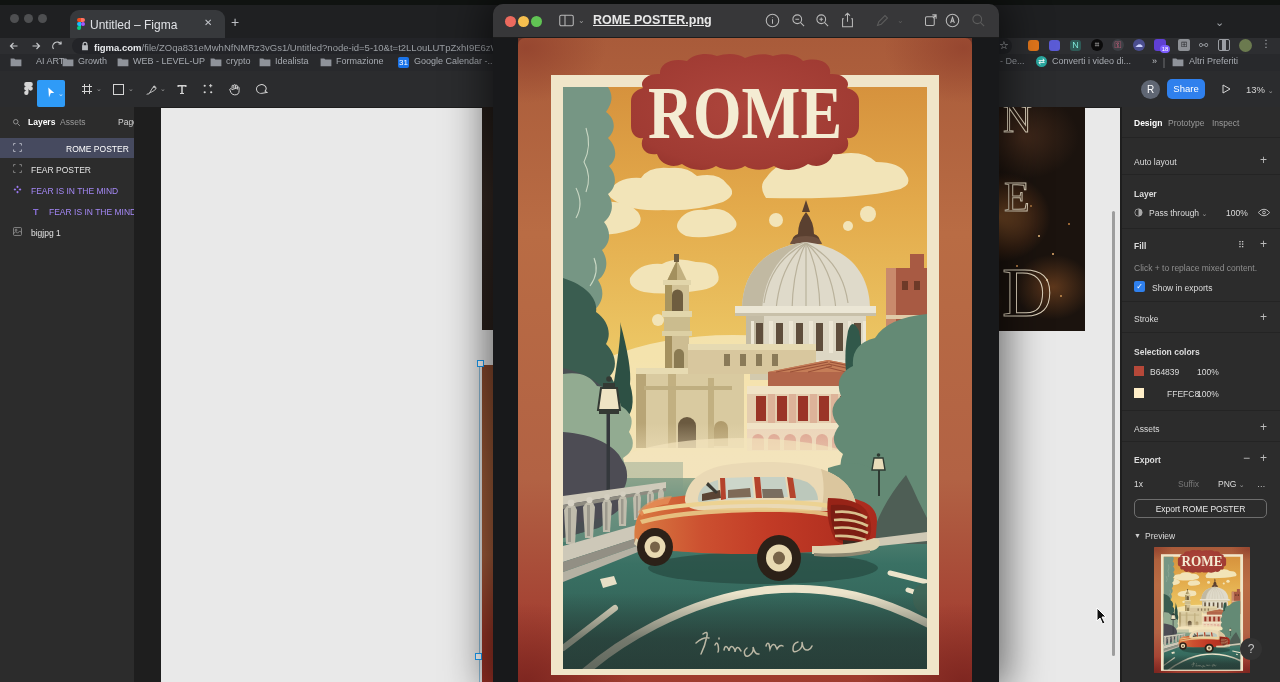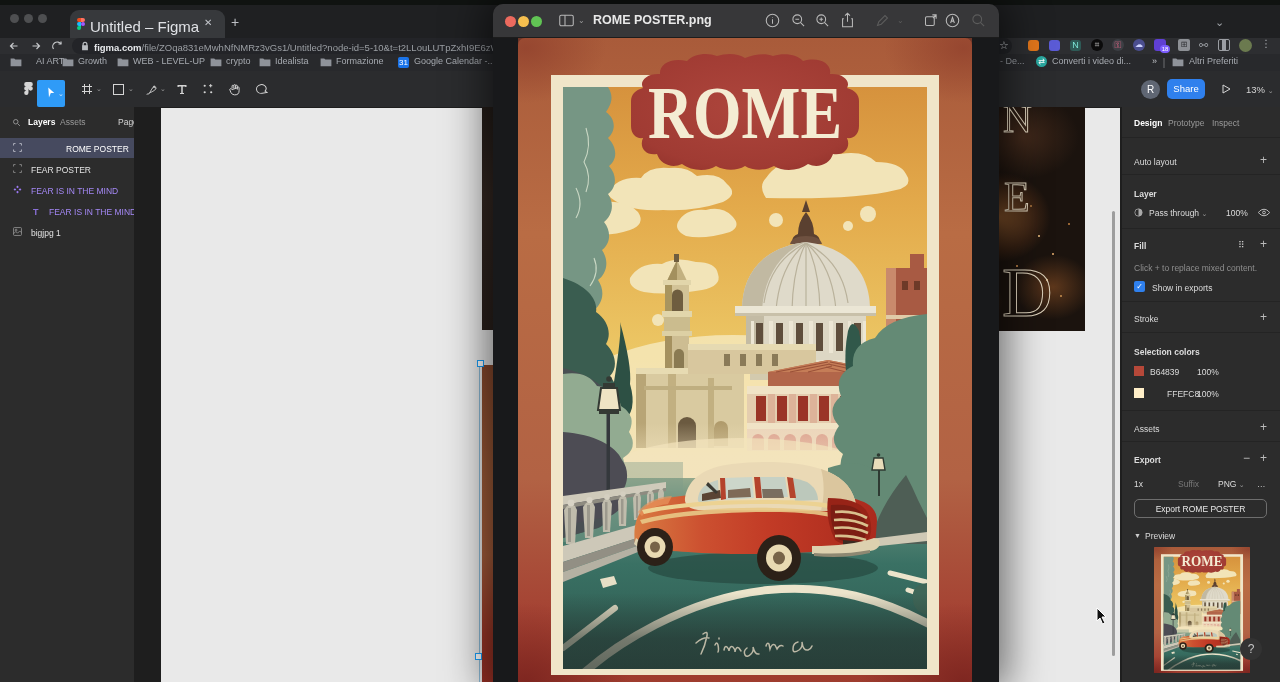--- a/index.html
+++ b/index.html
@@ -17,21 +17,21 @@
     <div class="abs" style="left:24px;top:9px;width:9px;height:9px;border-radius:50%;background:#4e4f51;"></div>
     <div class="abs" style="left:38px;top:9px;width:9px;height:9px;border-radius:50%;background:#4e4f51;"></div>
     <div class="abs" style="left:70px;top:5px;width:155px;height:28px;background:#37393c;border-radius:9px 9px 0 0;"></div>
     <svg class="abs" style="left:77px;top:13px" width="8" height="12" viewBox="0 0 38 57">
       <path fill="#f24e1e" d="M9.5 0A9.5 9.5 0 000 9.5 9.5 9.5 0 009.5 19H19V0z"></path>
       <path fill="#ff7262" d="M19 0v19h9.5a9.5 9.5 0 100-19z"></path>
       <path fill="#a259ff" d="M38 28.5a9.5 9.5 0 11-19 0 9.5 9.5 0 0119 0z"></path>
       <path fill="#1abcfe" d="M9.5 19A9.5 9.5 0 000 28.5 9.5 9.5 0 009.5 38H19V19z"></path>
       <path fill="#0acf83" d="M0 47.5A9.5 9.5 0 019.5 38H19v9.5A9.5 9.5 0 110 47.5z"></path>
     </svg>
-    <div class="abs" style="left:90px;top:13px;color:#dfe1e5;font-size:15px;">Untitled – Figma</div>
+    <div class="abs" style="left:90px;top:13px;color:#dfe1e5;font-size:12px;">Untitled – Figma</div>
     <div class="abs" style="left:204px;top:12px;color:#c3c6cb;font-size:10px;">✕</div>
     <div class="abs" style="left:231px;top:9px;color:#bdc0c5;font-size:14px;font-weight:300;">+</div>
     <div class="abs" style="left:1215px;top:11px;color:#9fa3a8;font-size:11px;">⌄</div>
   </div>
   <div class="abs" id="addrbar" style="left:0;top:38px;width:1280px;height:16px;background:#2d2e31;">
     <svg class="abs" style="left:8px;top:2px" width="12" height="12" viewBox="0 0 24 24" fill="none" stroke="#c6c8cb" stroke-width="2.4">
         <path d="M19 12H6M11 6l-6 6 6 6"></path>
       </svg>
     <svg class="abs" style="left:30px;top:2px" width="12" height="12" viewBox="0 0 24 24" fill="none" stroke="#c6c8cb" stroke-width="2.4">
         <path d="M5 12h13M13 6l6 6-6 6"></path>
@@ -267,21 +267,21 @@
   <div class="abs" id="modal" style="left:493px;top:4px;width:506px;height:678px;background:#18191b;border-radius:10px 10px 0 0;box-shadow:0 0 40px 8px rgba(0,0,0,.55);overflow:hidden;">
     <div class="abs" style="left:0;top:0;width:506px;height:34px;background:#373739;border-bottom:1px solid #1c1c1c;">
       <div class="abs" style="left:12px;top:12px;width:11px;height:11px;border-radius:50%;background:#ec6a5e;"></div>
       <div class="abs" style="left:25px;top:12px;width:11px;height:11px;border-radius:50%;background:#f5bf4f;"></div>
       <div class="abs" style="left:38px;top:12px;width:11px;height:11px;border-radius:50%;background:#61c454;"></div>
       <svg class="abs" style="left:66px;top:10px" width="15" height="13" viewBox="0 0 20 16" fill="none" stroke="#b9b9b9" stroke-width="1.4">
           <rect x="1" y="1" width="18" height="14" rx="2"></rect>
           <path d="M8 1v14"></path>
         </svg>
       <div class="abs" style="left:85px;top:12px;color:#9a9a9a;font-size:8px;">⌄</div>
-      <div class="abs" style="left:100px;top:9px;color:#e8e8e8;font-size:12.5px;font-weight:bold;">ROME POSTER.png</div>
+      <div class="abs" style="left:100px;top:9px;color:#e8e8e8;font-size:12.5px;font-weight:bold;text-decoration:underline;">ROME POSTER.png</div>
       <g></g>
       <svg class="abs" style="left:272px;top:9px" width="15" height="15" viewBox="0 0 24 24" fill="none" stroke="#b9b9b9" stroke-width="1.7">
           <circle cx="12" cy="12" r="10"></circle>
           <path d="M12 10v7M12 6.5v.5"></path>
         </svg>
       <svg class="abs" style="left:298px;top:9px" width="15" height="15" viewBox="0 0 24 24" fill="none" stroke="#b9b9b9" stroke-width="1.7">
           <circle cx="10" cy="10" r="7"></circle>
           <path d="M15 15l6 6M7 10h6"></path>
         </svg>
       <svg class="abs" style="left:322px;top:9px" width="15" height="15" viewBox="0 0 24 24" fill="none" stroke="#b9b9b9" stroke-width="1.7">

